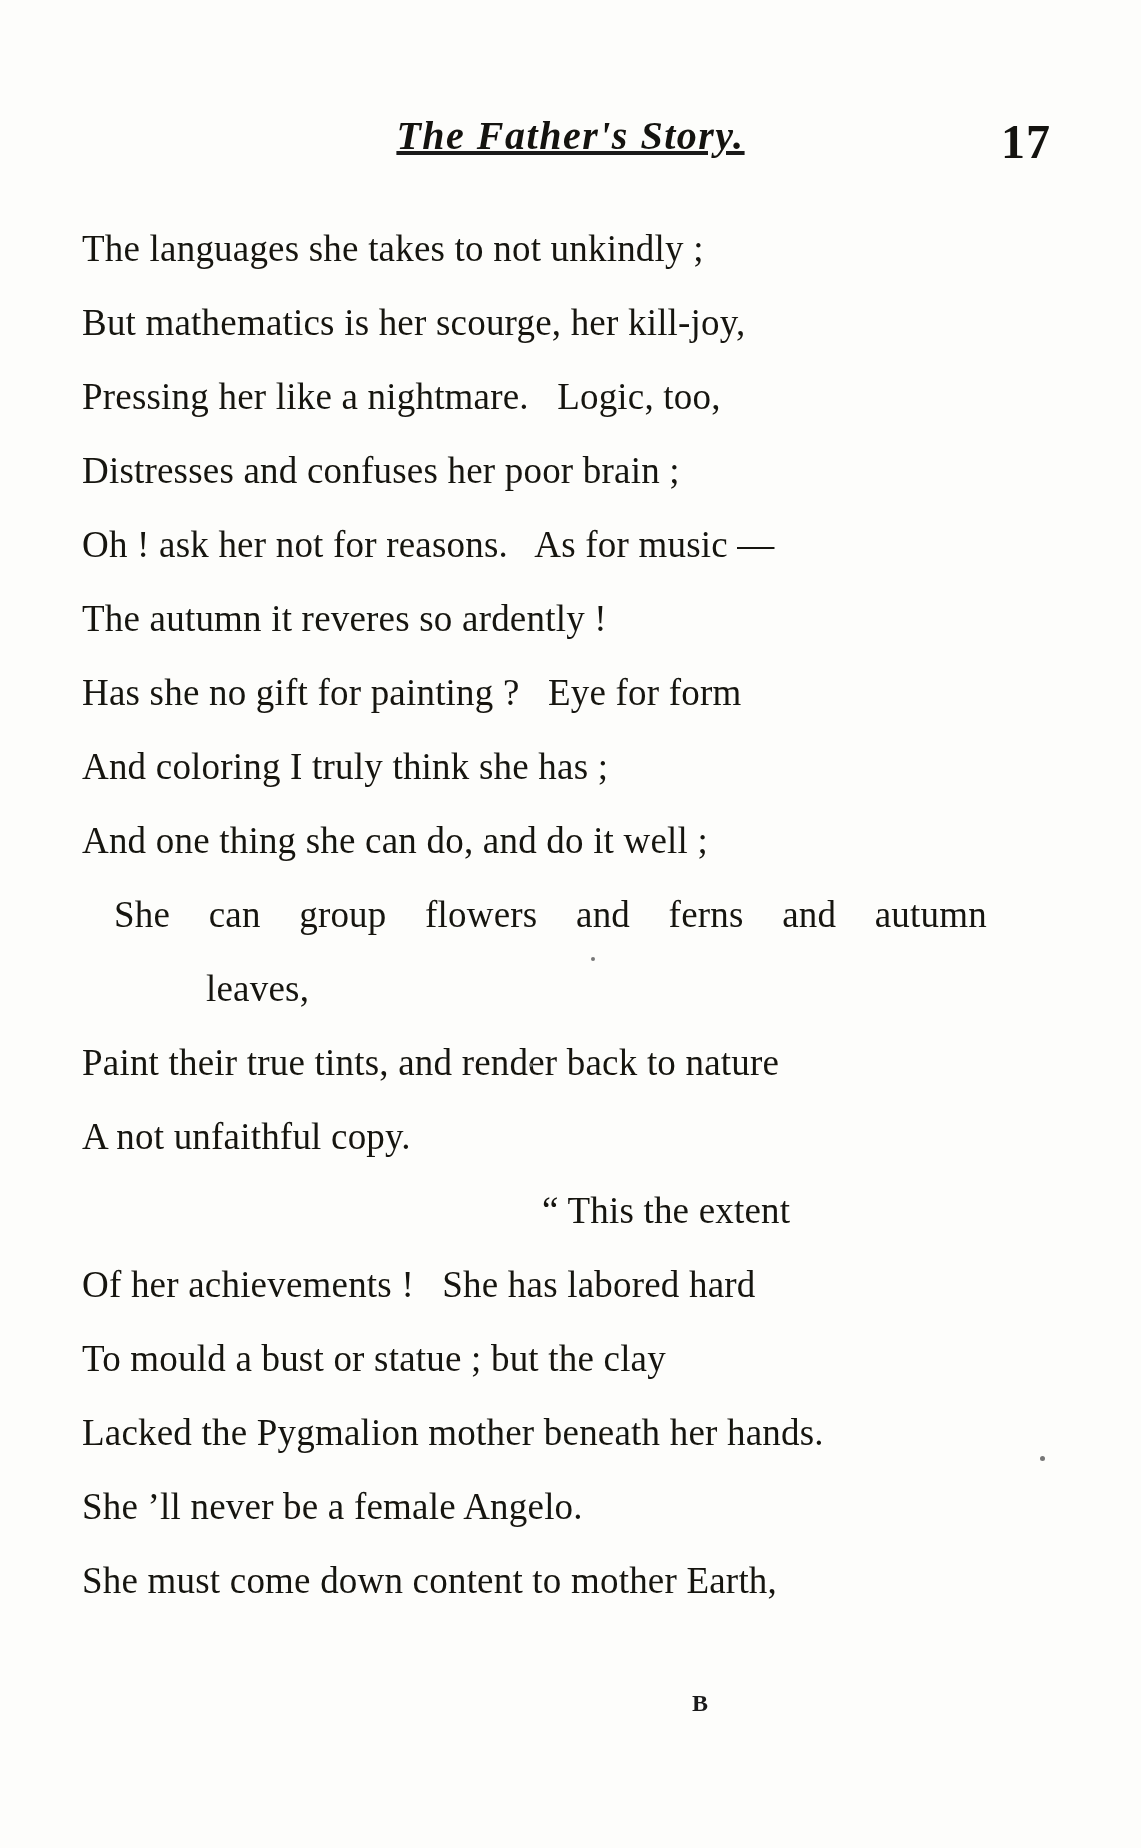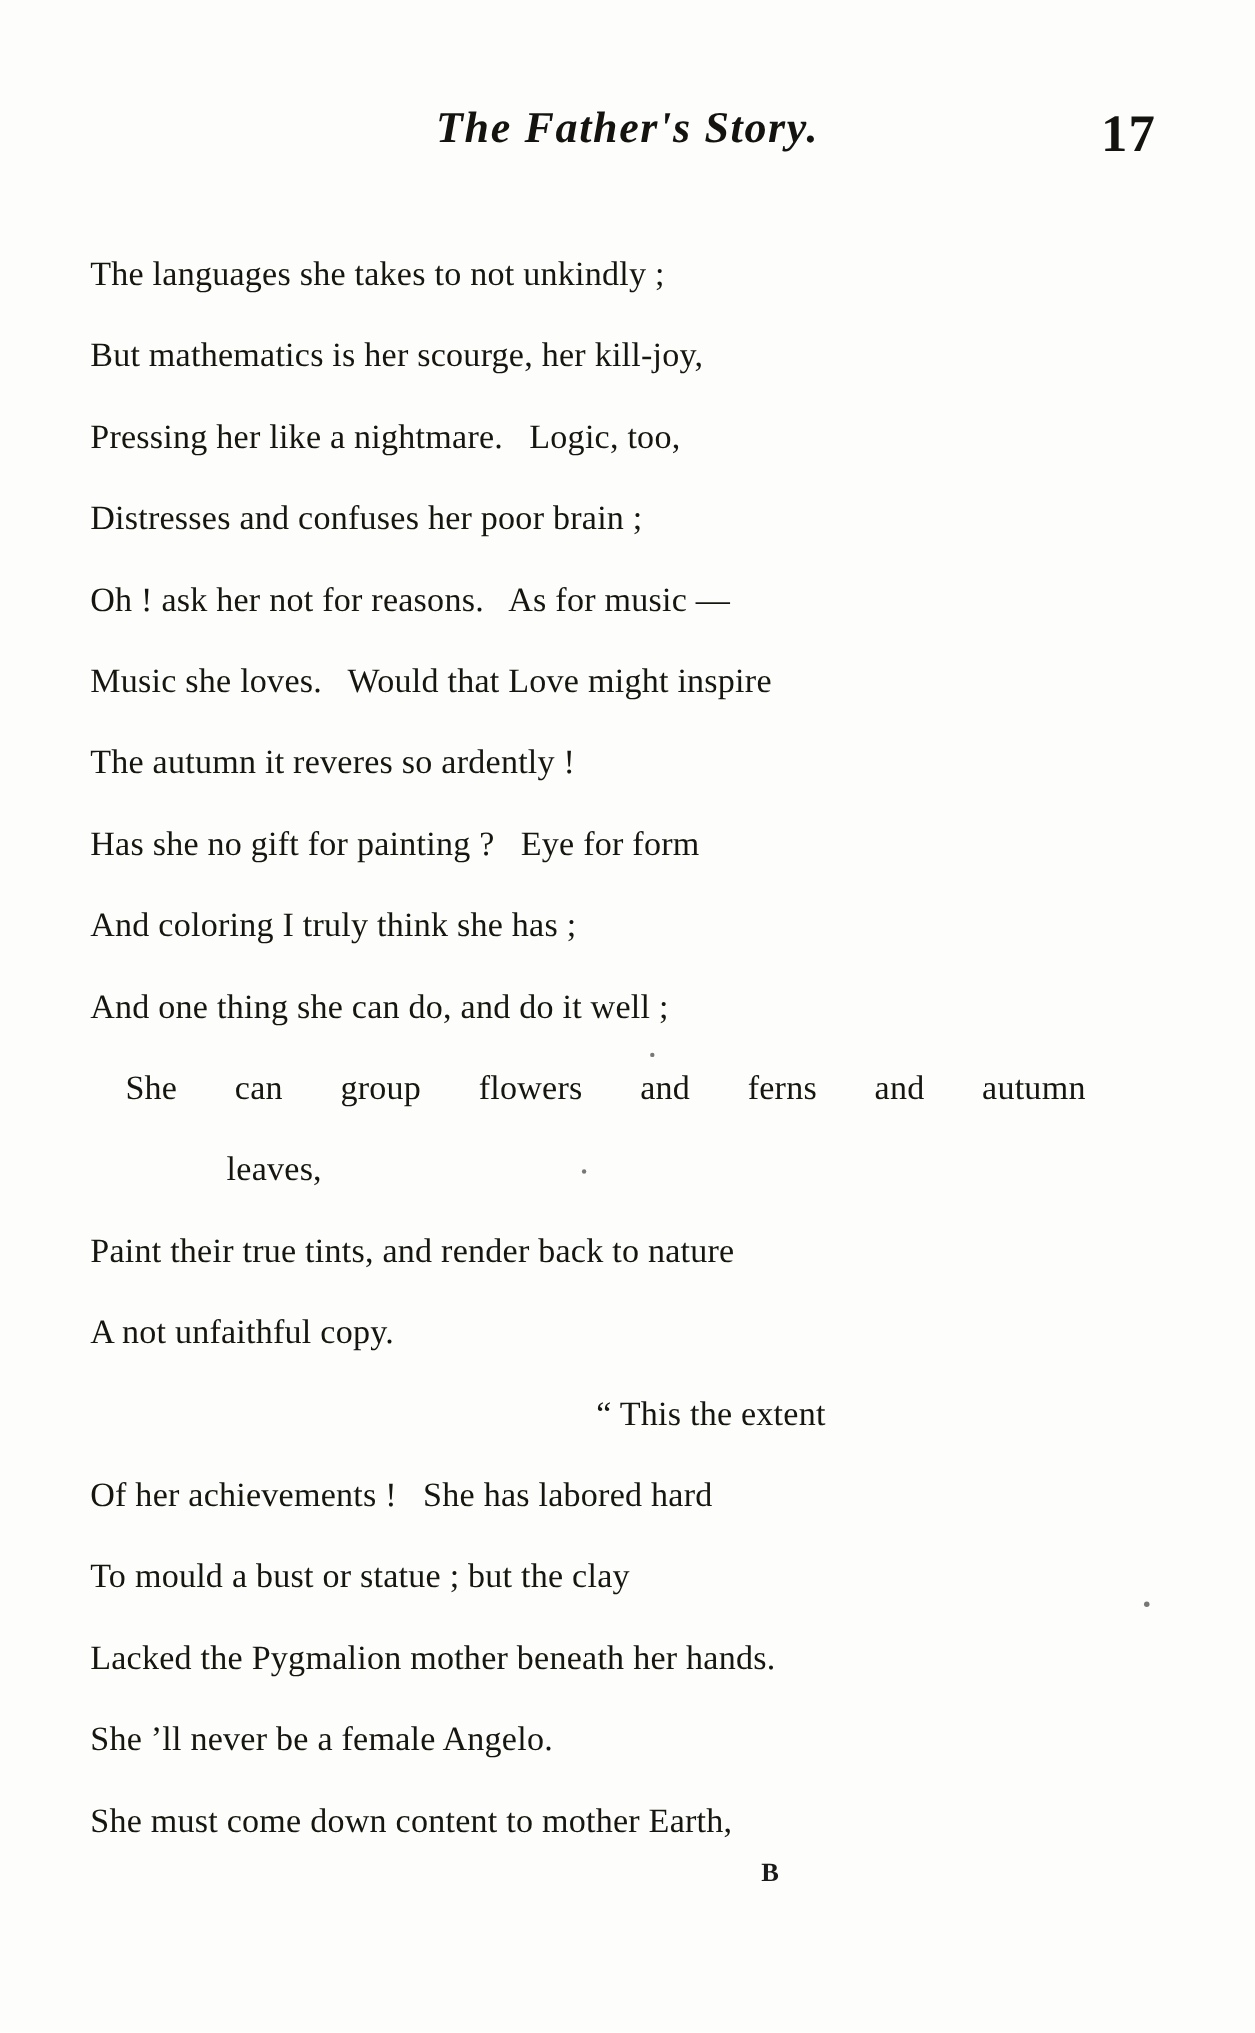--- a/index.html
+++ b/index.html
@@ -17,26 +17,27 @@
   }
   .page {
     position: absolute;
     top: 0; left: 0;
     width: 1141px;
     height: 1848px;
     background: #fdfdfb;
   }
   .header {
     position: absolute;
-    top: 92px;
+    top: 112px;
     left: 78px;
     width: 985px;
     display: flex;
     align-items: baseline;
     justify-content: center;
+    text-decoration: underline;
   }
   .header-title {
     font-family: "Liberation Serif", serif;
     font-style: italic;
     font-weight: 700;
     font-size: 40px;
     letter-spacing: 1.5px;
     color: #14130f;
     white-space: nowrap;
   }
@@ -51,21 +52,21 @@
     letter-spacing: 1px;
   }
   .poem {
     position: absolute;
     top: 212px;
     left: 82px;
     width: 960px;
   }
   .line {
     font-family: "Liberation Serif", serif;
-    font-size: 31px;
+    font-size: 37px;
     line-height: 74px;
     color: #16150f;
     letter-spacing: 0.2px;
     white-space: pre;
   }
   .line.indent-1 {
     padding-left: 124px;
   }
   .line.indent-quote {
     padding-left: 460px;
@@ -111,21 +112,20 @@
     <div class="header-title">The Father's Story.</div>
     <div class="header-pageno">17</div>
   </div>
 
   <div class="poem">
     <div class="line">The languages she takes to not unkindly ;</div>
     <div class="line">But mathematics is her scourge, her kill-joy,</div>
     <div class="line">Pressing her like a nightmare.   Logic, too,</div>
     <div class="line">Distresses and confuses her poor brain ;</div>
     <div class="line">Oh ! ask her not for reasons.   As for music —</div>
-    <div class="line">Music she loves.   Would that Love might inspire</div>
     <div class="line">The autumn it reveres so ardently !</div>
     <div class="line">Has she no gift for painting ?   Eye for form</div>
     <div class="line">And coloring I truly think she has ;</div>
     <div class="line">And one thing she can do, and do it well ;</div>
     <div class="line justify">
         <span>She</span>
         <span>can</span>
         <span>group</span>
         <span>flowers</span>
         <span>and</span>

